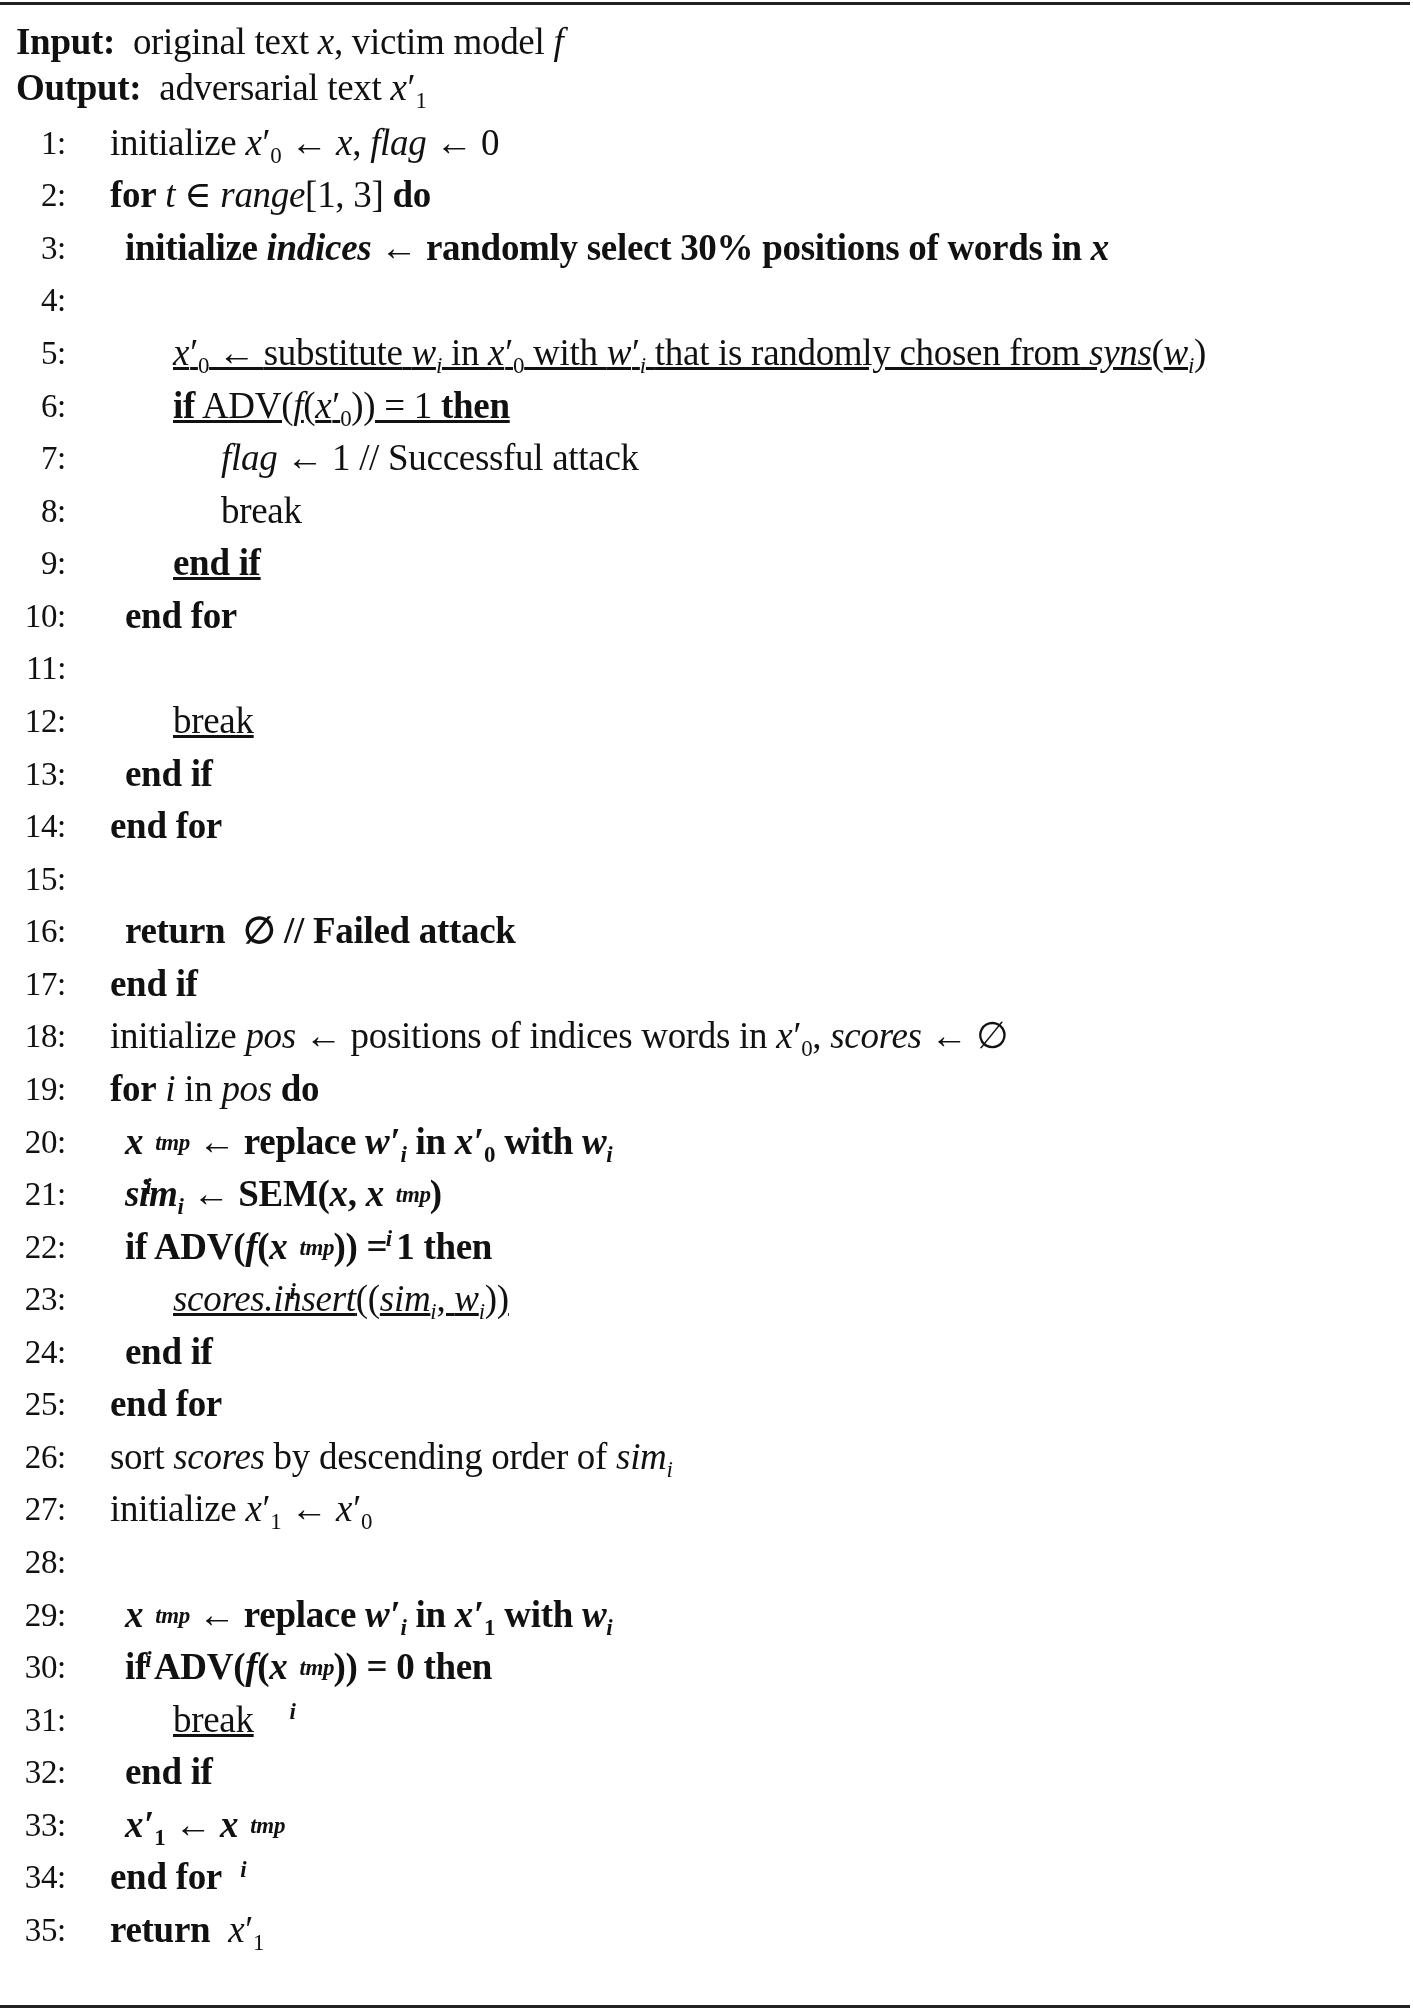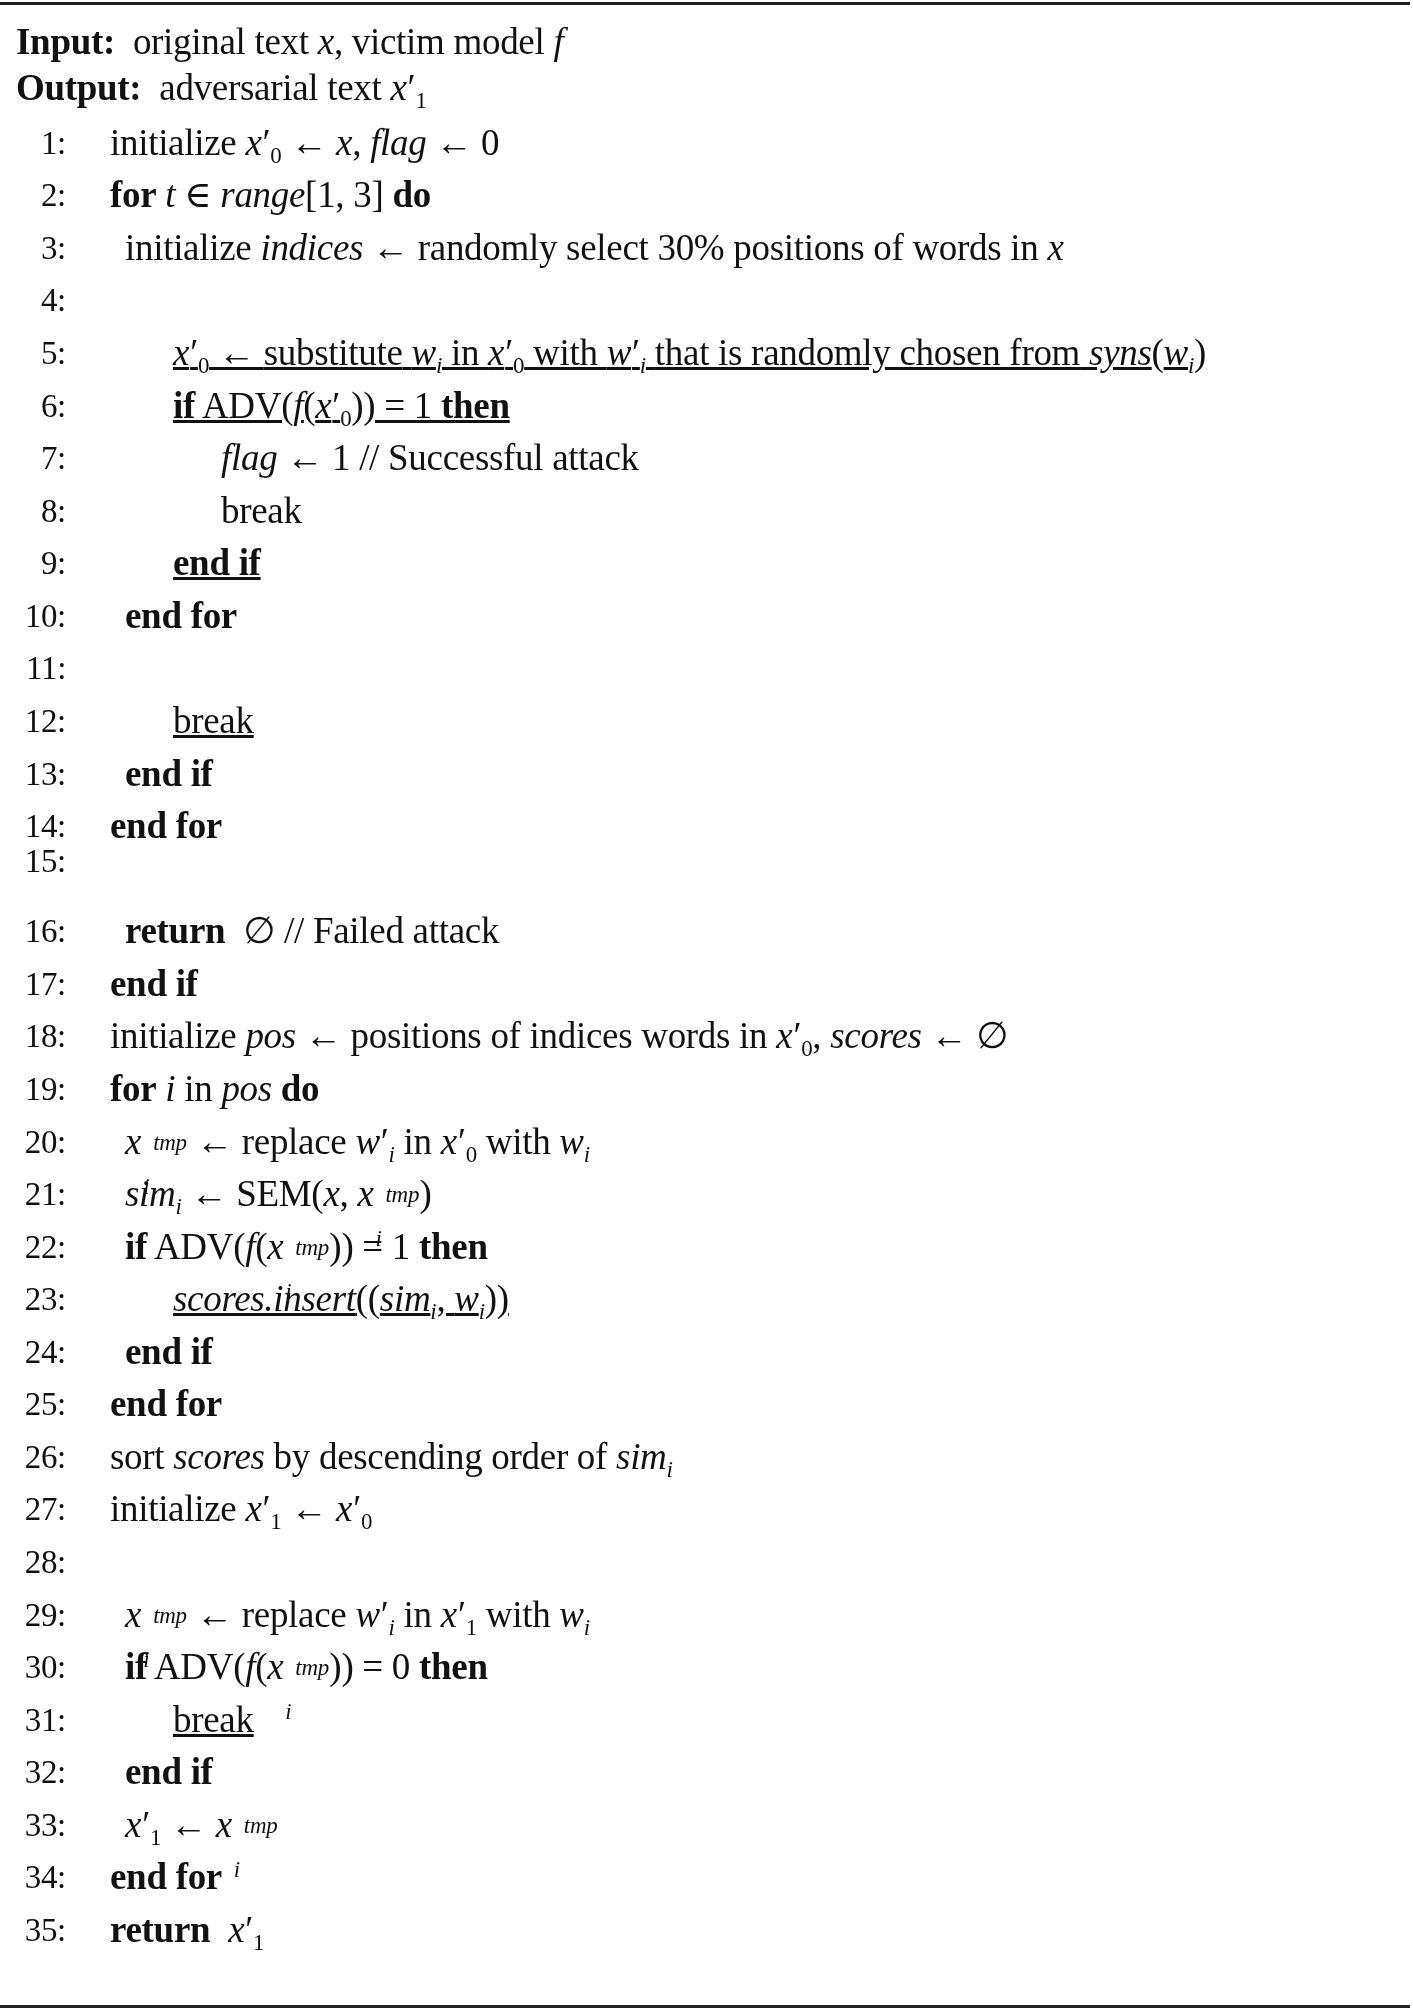--- a/index.html
+++ b/index.html
@@ -6,21 +6,21 @@
   body { width:1413px; height:2012px; position:relative; overflow:hidden;
          font-family:"Liberation Serif", "DejaVu Serif", serif; color:#111; }
   .rule { position:absolute; left:0; width:1410px; height:3px; background:#222; }
   .rule.top { top:2px; }
   .rule.bottom { top:2005px; }
   .line { position:absolute; left:0; height:52px; width:1413px;
           font-size:37px; line-height:52px; white-space:nowrap; letter-spacing:-0.3px; }
   .hdr { left:16px; }
   .num { position:absolute; right:calc(1413px - 66px); text-align:right; width:60px; font-size:33px; }
   .body { position:absolute; }
-  .l0 { left:78px;margin-left:32px; } .l1 { left:125px; } .l2 { left:173px;text-decoration:underline; } .l3 { left:221px; }
+  .l0 { left:78px;margin-left:32px; } .l1 { left:125px;font-weight:bold; } .l2 { left:173px;text-decoration:underline; } .l3 { left:221px; }
   .kw { font-weight:bold; }
   sub, sup { font-size:62%; line-height:0; position:relative; vertical-align:baseline; }
   sub { top:0.35em; }
   .prime { font-style:normal; margin-left:1px; }
   .stack { display:inline-block; position:relative; vertical-align:baseline; }
   .stack .sp { position:absolute; left:12px; top:-22px; font-size:62%; font-style:italic; line-height:1; }
   .stack .sb { position:absolute; left:12px; top:22px; font-size:62%; font-style:italic; line-height:1; }
 </style>
 </head>
 <body>
@@ -98,21 +98,21 @@
 <div class="line" style="top:748px">
   <span class="num">13:</span>
   <span class="body l1 kw">end if</span>
 </div>
 
 <div class="line" style="top:800px">
   <span class="num">14:</span>
   <span class="body l0 kw">end for</span>
 </div>
 
-<div class="line" style="top:835px">
+<div class="line" style="top:853px">
   <span class="num">15:</span>
 </div>
 
 <div class="line" style="top:905px">
   <span class="num">16:</span>
   <span class="body l1"><b>return</b>&nbsp; ∅ <span>// Failed attack</span></span>
 </div>
 
 <div class="line" style="top:958px">
   <span class="num">17:</span>

